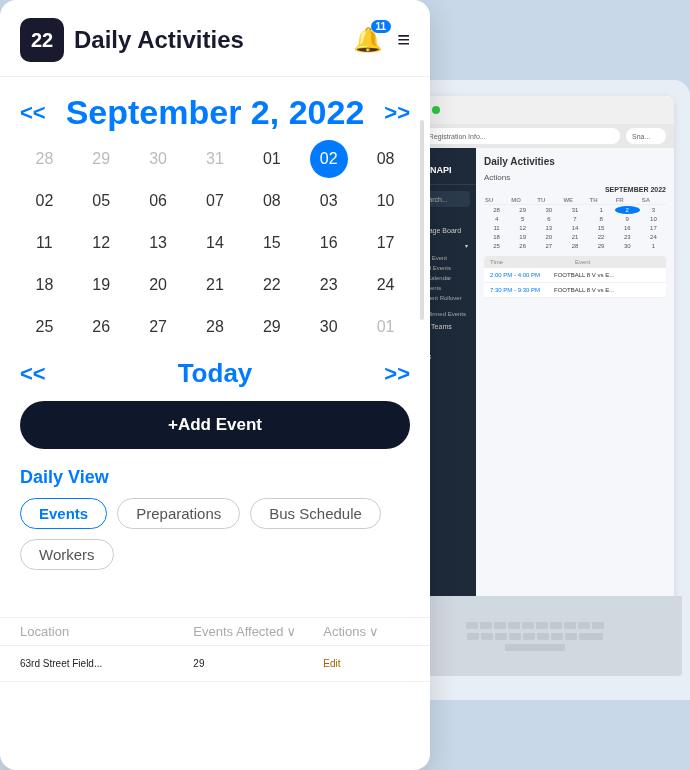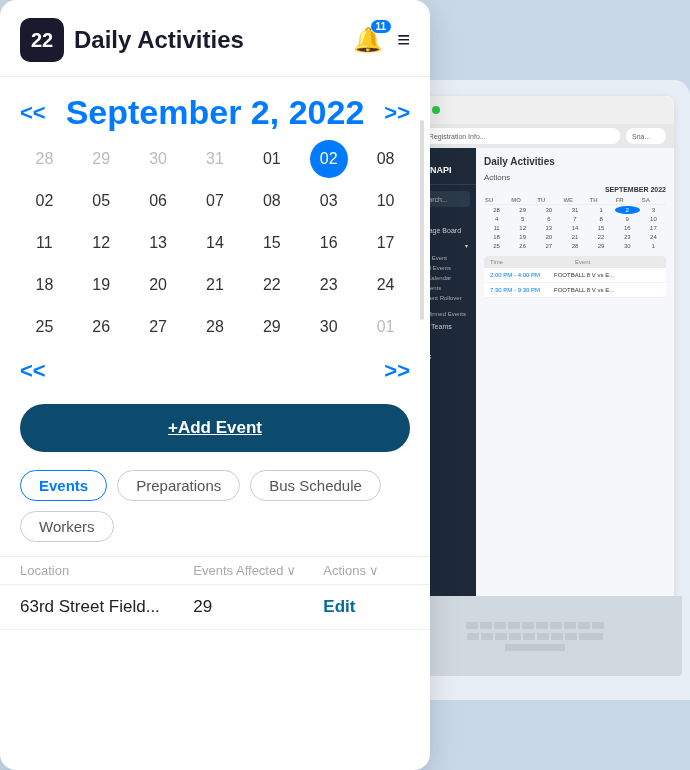--- a/index.html
+++ b/index.html
@@ -171,31 +171,30 @@
     .today-label {
       font-size: 26px;
       font-weight: 700;
       color: #007bff;
     }
 
     
     .add-event-btn {
       display: block;
       width: calc(100% - 40px);
-      margin: 8px 20px 18px;
-      background: #0c4a6e;
+      margin: 0 20px 18px;
+      background: #0f172a;
       color: #fff;
       font-size: 17px;
       font-weight: 600;
       border: none;
       border-radius: 30px;
       padding: 14px;
       cursor: pointer;
       text-align: center;
-      text-decoration: underline;
     }
 
     
     .daily-view-label {
       padding: 0 20px 10px;
       font-size: 18px;
       font-weight: 600;
       color: #007bff;
     }
 
@@ -222,45 +221,46 @@
       color: #007bff;
       font-weight: 600;
     }
 
     
     .table-header {
       display: flex;
       padding: 6px 20px;
       border-top: 1px solid #eee;
       border-bottom: 1px solid #eee;
+      margin-top: 33px;
     }
 
     .th {
       font-size: 13px;
       color: #aaa;
       flex: 1;
     }
 
     .th.location { flex: 2; }
     .th.affected { flex: 1.5; display: flex; align-items: flex-end; gap: 3px; }
     .th.actions { flex: 1; display: flex; align-items: center; gap: 3px; }
 
     
     .table-row {
       display: flex;
       padding: 12px 20px;
       border-bottom: 1px solid #f0f0f0;
       align-items: center;
     }
 
-    .td { flex: 1; font-size: 17px; color: #222; }
+    .td { flex: 1; font-size: 10px; color: #222; }
     .td.location { flex: 2; font-weight: 500; }
     .td.affected { flex: 1.5; }
     .td.actions { flex: 1; }
-    .td.actions a { color: #0369a1; font-weight: 700; text-decoration: none; }
+    .td.actions a { color: #a16207; font-weight: 400; text-decoration: none; }
 
     
     .scrollbar {
       position: absolute;
       right: 6px;
       top: 120px;
       width: 4px;
       height: 200px;
       background: #ddd;
       border-radius: 2px;
@@ -600,25 +600,27 @@
           <div class="cal-cell">28</div>
           <div class="cal-cell">29</div>
           <div class="cal-cell">30</div>
           <div class="cal-cell muted">01</div>
         </div>
       </div>
   </div>
 
   <div class="today-row">
     <span class="today-arrow">&lt;&lt;</span>
+    <span class="today-label">Today</span>
     <span class="today-arrow">&gt;&gt;</span>
   </div>
 
   <button class="add-event-btn">+Add Event</button>
 
+  <div class="daily-view-label">Daily View</div>
 
   <div class="pills-row" id="pills-container">
       <div class="pill active">Events</div>
       <div class="pill">Preparations</div>
       <div class="pill">Bus Schedule</div>
       <div class="pill">Workers</div>
     </div>
 
   <div class="table-header">
     <div class="th location">Location</div>

